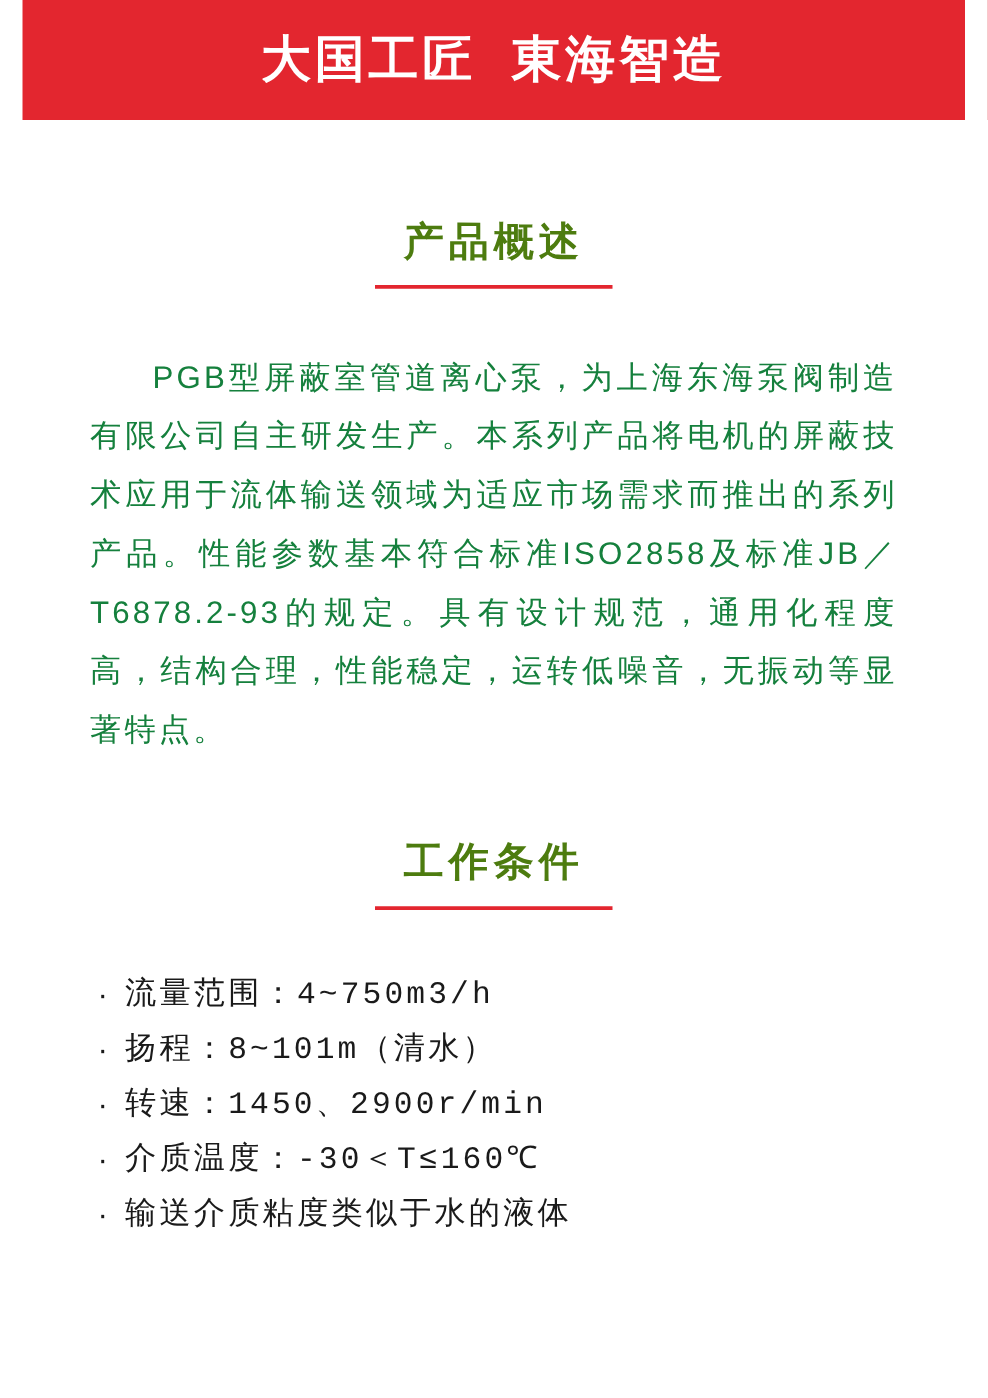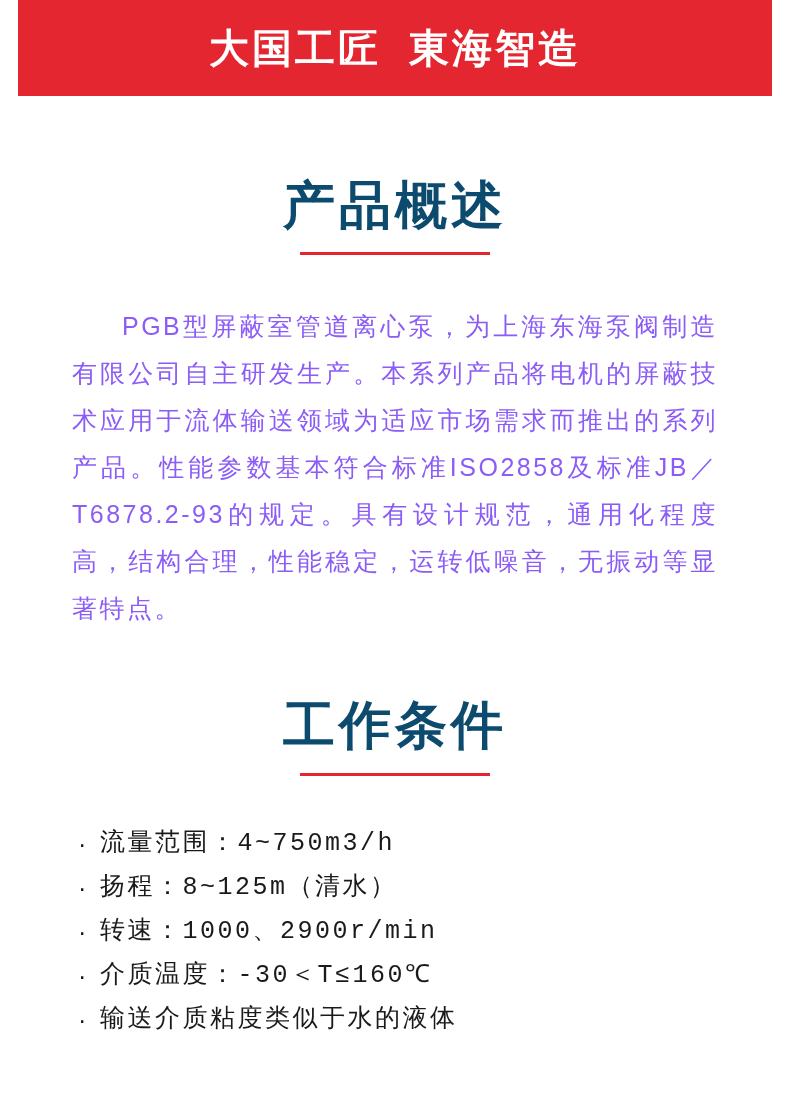--- a/index.html
+++ b/index.html
@@ -51,42 +51,42 @@
     white-space: pre;
     z-index: 2;
   }
 
   
   .section-head {
     text-align: center;
     margin: 0;
   }
   .section-title {
-    font-size: 52px;
+    font-size: 32px;
     font-weight: bold;
-    color: #0c4a6e;
+    color: #4d7c0f;
     letter-spacing: 4px;
     line-height: 1.2;
   }
   .section-rule {
     width: 190px;
     height: 3px;
     background: #e3262f;
     margin: 16px auto 0 auto;
   }
 
   #overview-head { margin-top: 78px; }
   #conditions-head { margin-top: 62px; }
 
   
   .paragraph {
     margin: 48px 72px 0 72px;
     font-size: 25px;
     line-height: 47px;
-    color: #8b5cf6;
+    color: #15803d;
     text-align: justify;
     text-justify: inter-ideograph;
     text-indent: 2em;
     letter-spacing: 2.5px;
   }
 
   
   .bullet-list {
     margin: 46px 0 0 0;
     padding: 0 0 0 78px;
@@ -135,25 +135,25 @@
     <div class="section-rule"></div>
   </div>
 
   <ul class="bullet-list">
     <li class="bullet-item">
       <span class="bullet-dot">·</span>
       <span class="bullet-text">流量范围：4~750m3/h</span>
     </li>
     <li class="bullet-item">
       <span class="bullet-dot">·</span>
-      <span class="bullet-text">扬程：8~125m（清水）</span>
+      <span class="bullet-text">扬程：8~101m（清水）</span>
     </li>
     <li class="bullet-item">
       <span class="bullet-dot">·</span>
-      <span class="bullet-text">转速：1000、2900r/min</span>
+      <span class="bullet-text">转速：1450、2900r/min</span>
     </li>
     <li class="bullet-item">
       <span class="bullet-dot">·</span>
       <span class="bullet-text">介质温度：-30＜T≤160℃</span>
     </li>
     <li class="bullet-item">
       <span class="bullet-dot">·</span>
       <span class="bullet-text">输送介质粘度类似于水的液体</span>
     </li>
   </ul>

